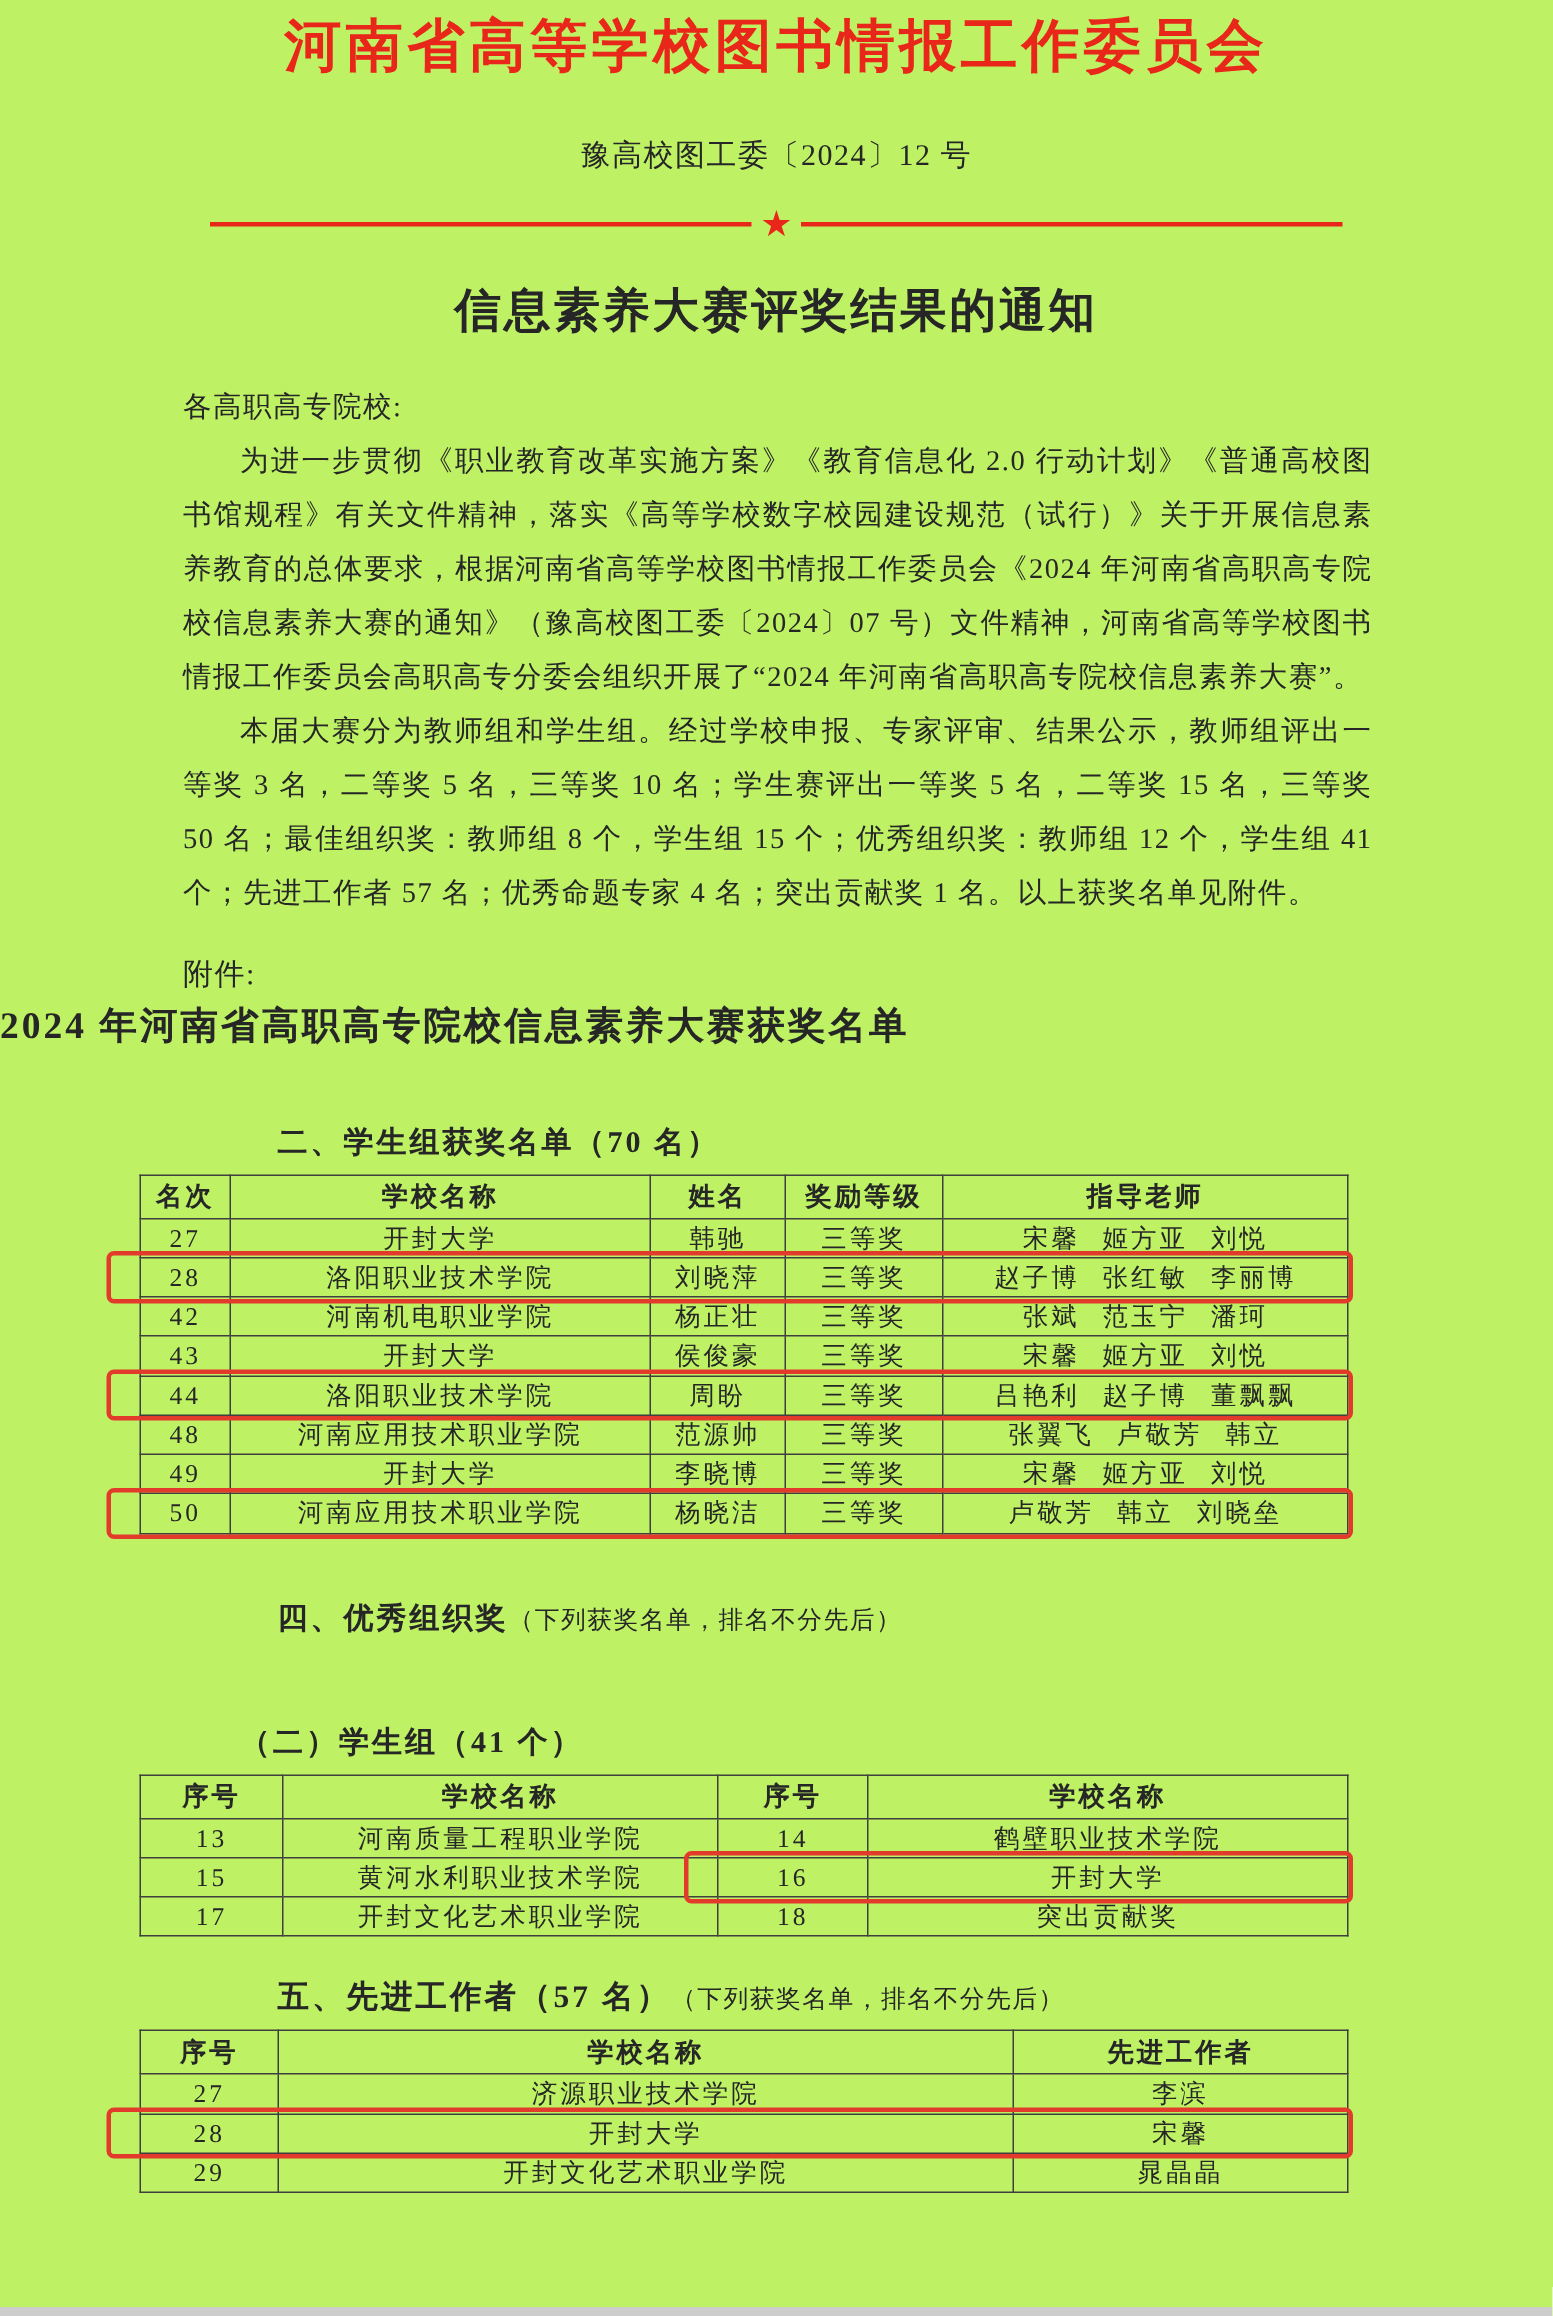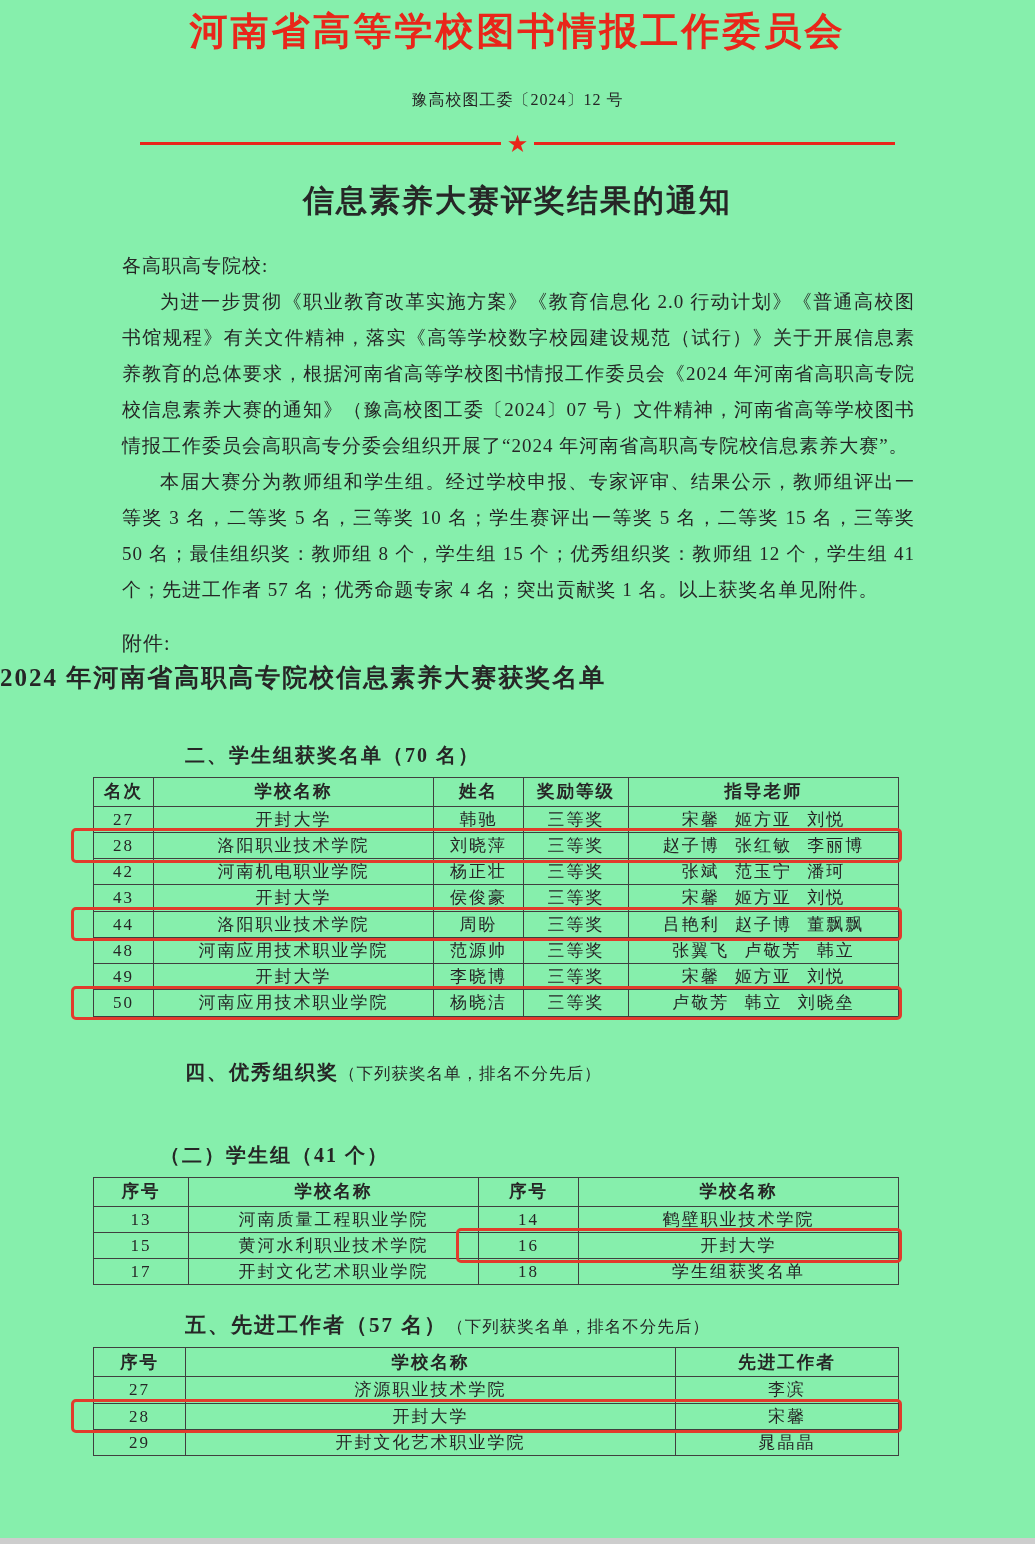--- a/index.html
+++ b/index.html
@@ -6,39 +6,39 @@
     --accent-red:#e9261a;
     --highlight-red:#e23b2c;
     --text:#262626;
     --border:#3f3f3f;
   }
   *{box-sizing:border-box;}
   html,body{margin:0;padding:0;background:#ffffff;}
   .page{
     position:relative;
     width:1035px;height:1544px;
-    background:#86efac;
+    background:#bef264;
     overflow:hidden;
     color:var(--text);
     font-family:"Liberation Serif", serif;
   }
   .org-title{
     margin:10px 0 0 0;
     text-align:center;
     color:var(--accent-red);
     font-size:38px;
     font-weight:bold;
     letter-spacing:3px;
     line-height:1.15;
     font-family:"Liberation Sans", sans-serif;
   }
   .doc-number{
     margin-top:36px;
     text-align:center;
-    font-size:16px;
+    font-size:20px;
     letter-spacing:1px;
   }
   .rule-row{
     display:flex;align-items:center;
     margin:20px 140px 0 140px;
     height:26px;
   }
   .rule{flex:1;height:3px;background:var(--accent-red);}
   .star{color:var(--accent-red);font-size:24px;line-height:1;margin:0 6px;}
   .doc-title{
@@ -267,21 +267,21 @@
           <tr>
             <td>15</td>
             <td>黄河水利职业技术学院</td>
             <td>16</td>
             <td>开封大学</td>
           </tr>
           <tr>
             <td>17</td>
             <td>开封文化艺术职业学院</td>
             <td>18</td>
-            <td>学生组获奖名单</td>
+            <td>突出贡献奖</td>
           </tr>
         </tbody>
       </table>
   <div class="highlight-box" style="left: 374.5px; top: 51.75px; width: 446px; height: 34.25px;"></div>
     </div>
 
   <div class="section-heading sh-s5">
     <span class="sh-bold">五、先进工作者（57 名）</span><span class="sh-note">（下列获奖名单，排名不分先后）</span>
   </div>
 

